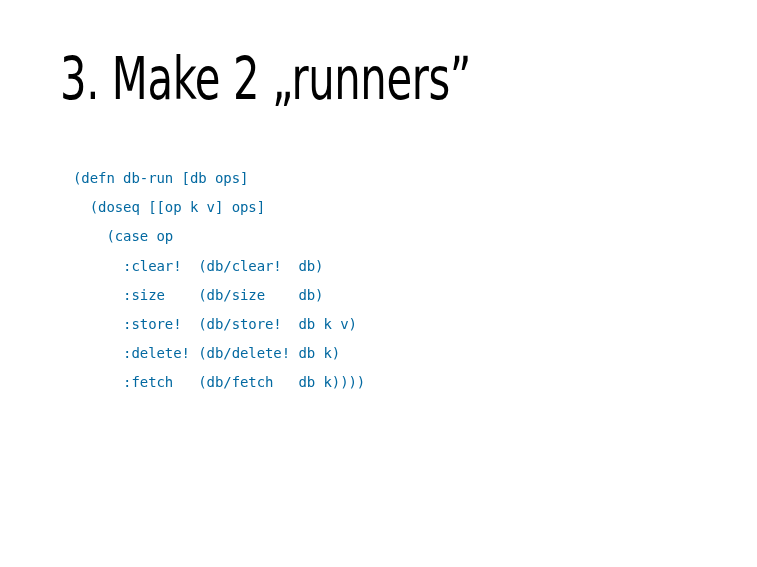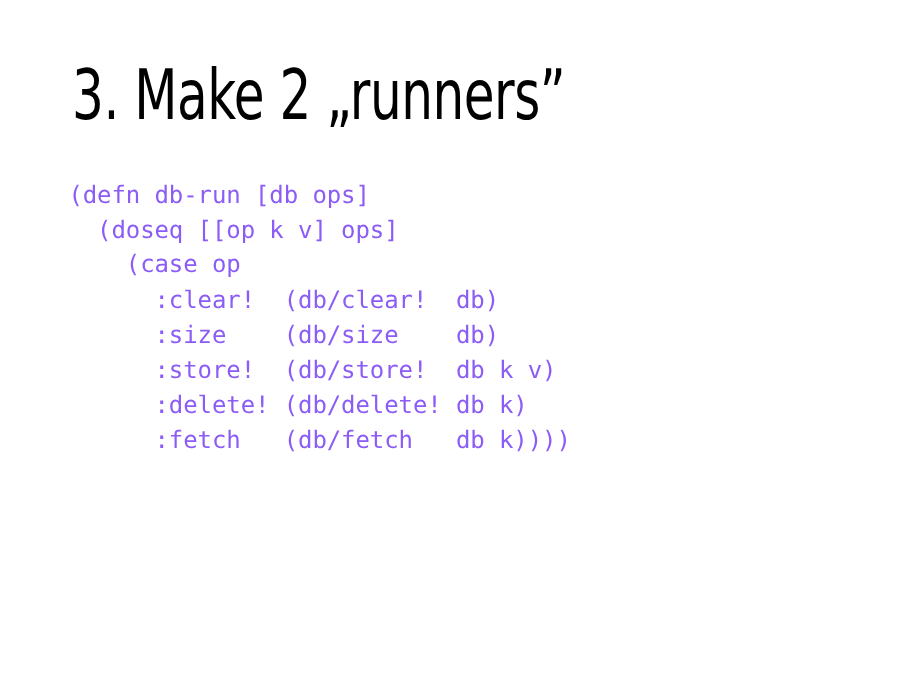--- a/index.html
+++ b/index.html
@@ -39,27 +39,27 @@
     white-space: pre;
     transform: scaleX(0.80);
     transform-origin: left top;
   }
 
   
   #code-block {
     position: absolute;
     left: 57px;
     top: 148px;
-    margin: 0;
+    margin: 16px;
     padding: 0;
     font-family: "DejaVu Sans Mono", "Liberation Mono", monospace;
-    font-size: 20px;
+    font-size: 14px;
     line-height: 29.2px;
     letter-spacing: -0.08px;
-    color: #8b5cf6;
+    color: #0369a1;
     white-space: pre;
     tab-size: 4;
   }
 
   .code-line {
     display: block;
     white-space: pre;
     min-height: 29.2px;
   }
 </style>

